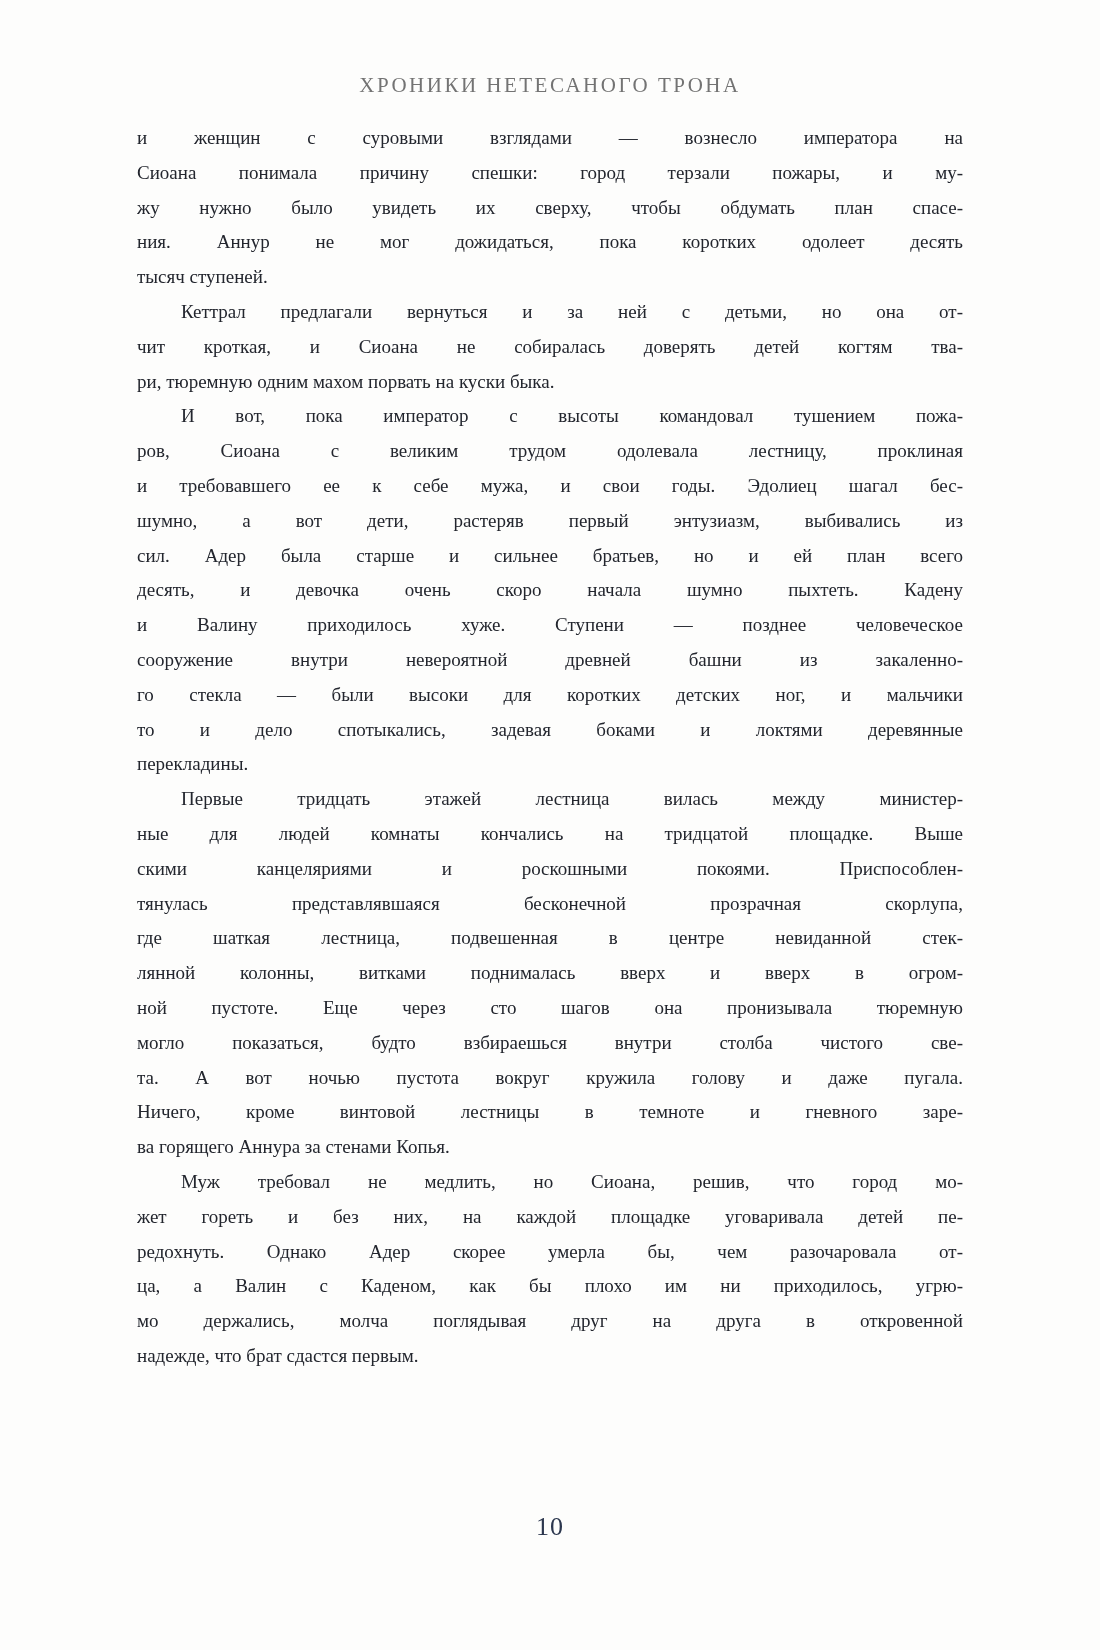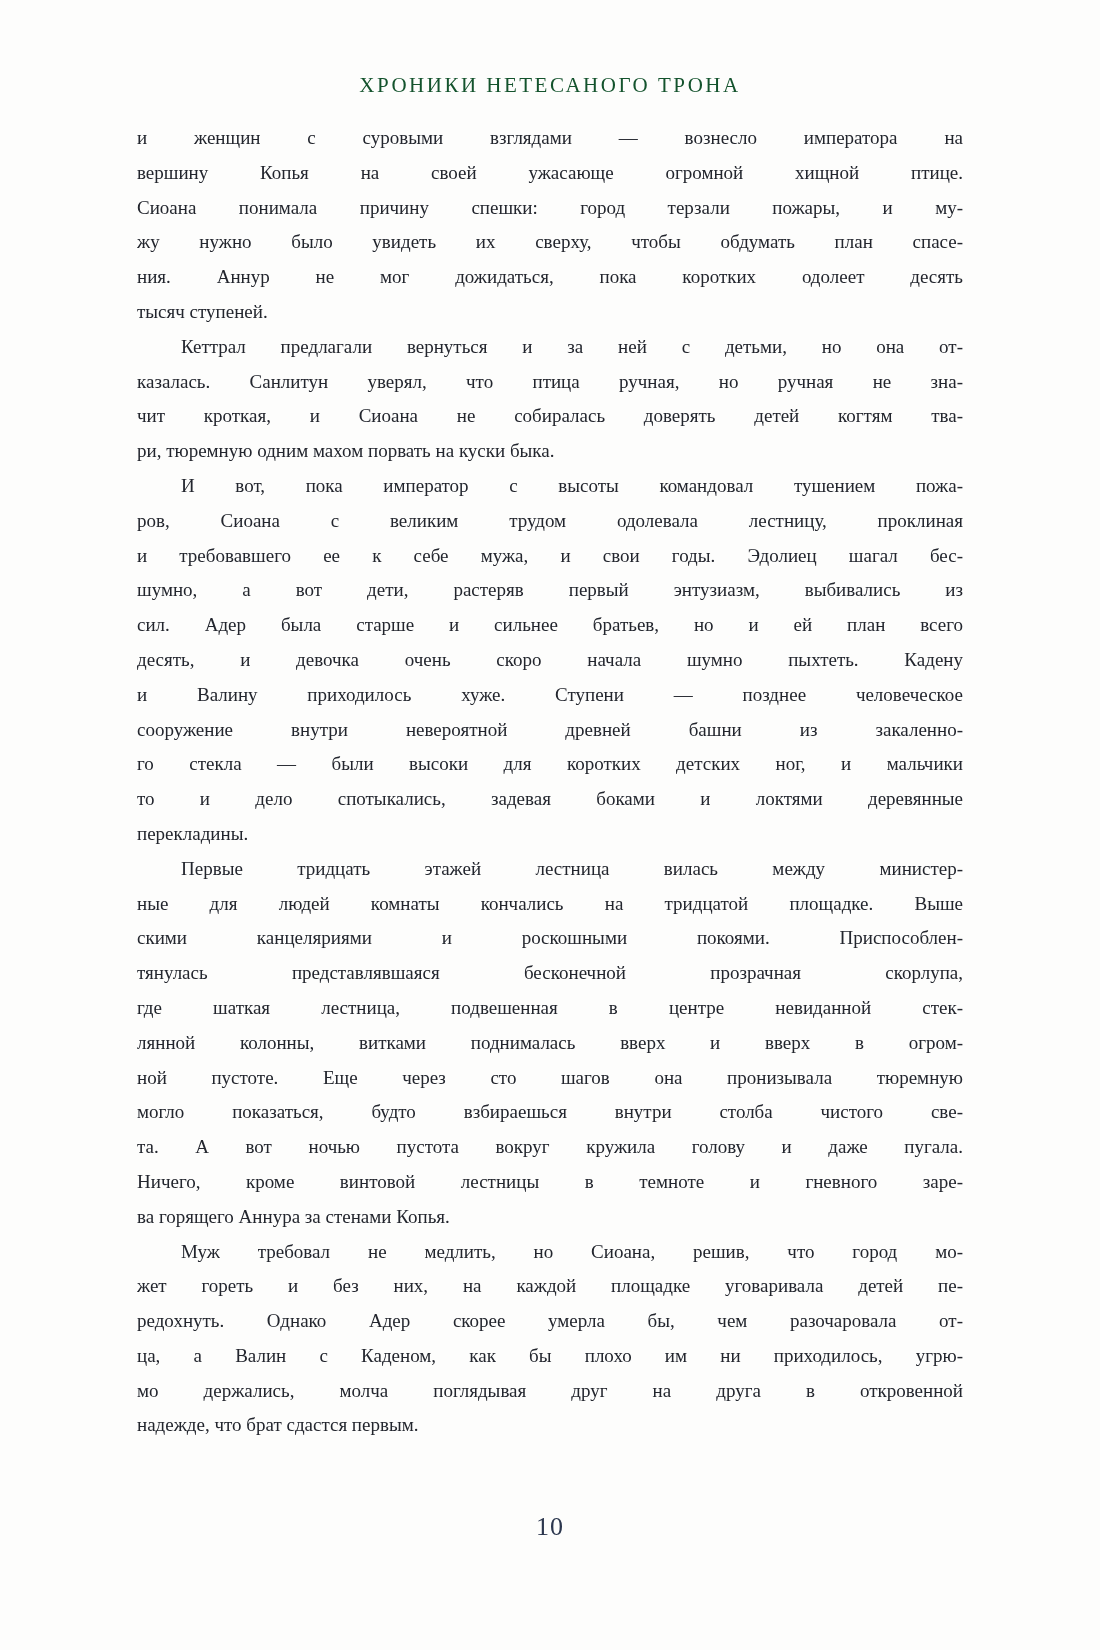--- a/index.html
+++ b/index.html
@@ -15,21 +15,21 @@
   }
   .running-head {
     position: absolute;
     top: 72px;
     left: 0;
     width: 100%;
     text-align: center;
     font-size: 21px;
     line-height: 26px;
     letter-spacing: 2.5px;
-    color: #14532d;
+    color: #737373;
     white-space: nowrap;
   }
   .text-column {
     position: absolute;
     left: 137px;
     top: 121px;
     width: 826px;
     font-size: 19px;
   }
   .paragraph { margin: 0; padding: 0; }
@@ -61,29 +61,27 @@
 </style>
 </head>
 <body>
 
 <div class="page">
   <div class="running-head">ХРОНИКИ НЕТЕСАНОГО ТРОНА</div>
 
   <div class="text-column">
       <div class="paragraph">
         <div class="line">и женщин с суровыми взглядами — вознесло императора на</div>
-        <div class="line">вершину Копья на своей ужасающе огромной хищной птице.</div>
         <div class="line">Сиоана понимала причину спешки: город терзали пожары, и му-</div>
         <div class="line">жу нужно было увидеть их сверху, чтобы обдумать план спасе-</div>
         <div class="line">ния. Аннур не мог дожидаться, пока коротких одолеет десять</div>
         <div class="line last">тысяч ступеней.</div>
       </div>
       <div class="paragraph">
         <div class="line indent">Кеттрал предлагали вернуться и за ней с детьми, но она от-</div>
-        <div class="line">казалась. Санлитун уверял, что птица ручная, но ручная не зна-</div>
         <div class="line">чит кроткая, и Сиоана не собиралась доверять детей когтям тва-</div>
         <div class="line last">ри, тюремную одним махом порвать на куски быка.</div>
       </div>
       <div class="paragraph">
         <div class="line indent">И вот, пока император с высоты командовал тушением пожа-</div>
         <div class="line">ров, Сиоана с великим трудом одолевала лестницу, проклиная</div>
         <div class="line">и требовавшего ее к себе мужа, и свои годы. Эдолиец шагал бес-</div>
         <div class="line">шумно, а вот дети, растеряв первый энтузиазм, выбивались из</div>
         <div class="line">сил. Адер была старше и сильнее братьев, но и ей план всего</div>
         <div class="line">десять, и девочка очень скоро начала шумно пыхтеть. Кадену</div>

